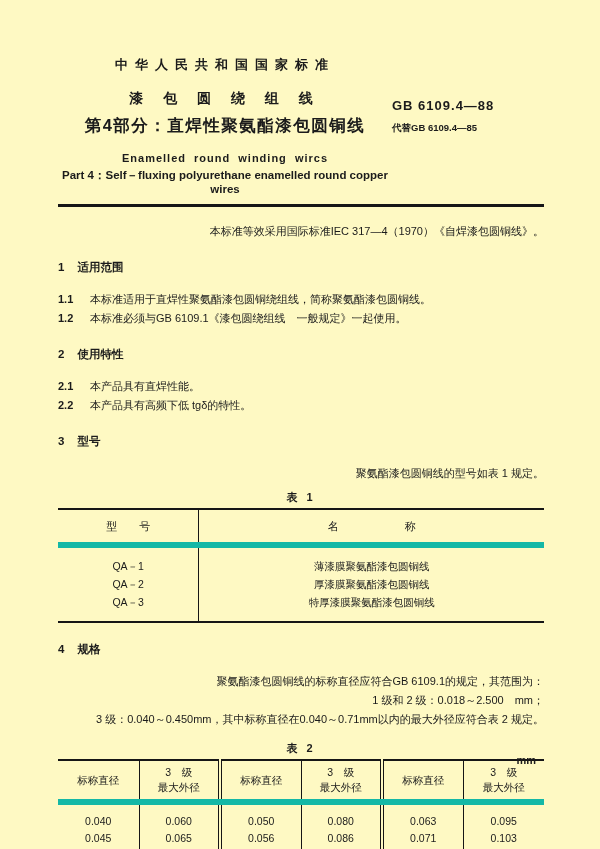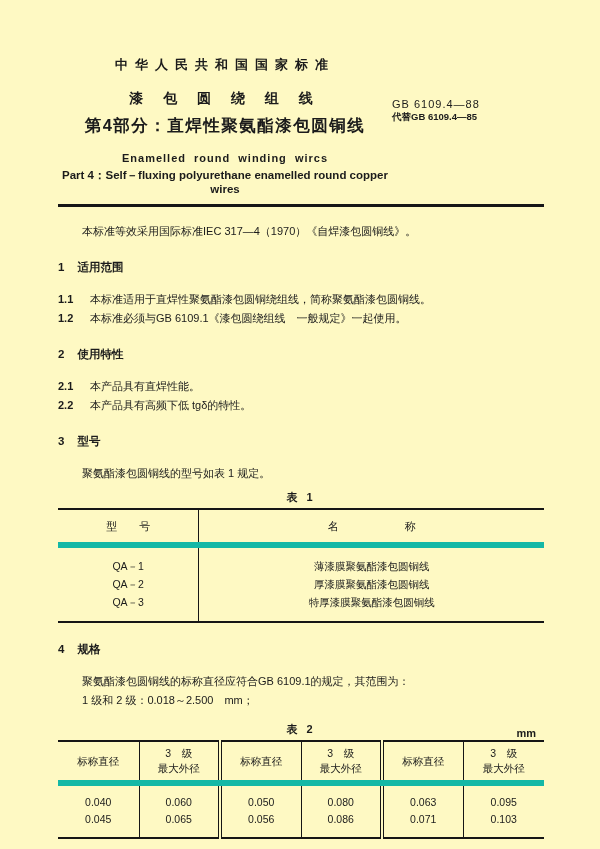--- a/index.html
+++ b/index.html
@@ -13,38 +13,38 @@
 
   
   .title-row { display:flex; align-items:flex-start; }
   .titles { flex:1 1 auto; text-align:center; }
   .std-label { font-size:13px; font-weight:bold; letter-spacing:7px; margin-bottom:16px; white-space:nowrap; }
   .title-cn { font-size:14px; font-weight:bold; letter-spacing:8px; }
   .subtitle-cn { font-size:16.5px; font-weight:bold; letter-spacing:1.5px; margin-top:7px; }
   .title-en { font-size:11px; font-weight:bold; letter-spacing:1px; word-spacing:4px; margin-top:15px; }
   .subtitle-en { font-size:11.5px; font-weight:bold; margin-top:4px; }
   .std-nums { flex:0 0 152px; text-align:left; padding-top:42px; }
-  .std-no { font-size:11px; font-weight:normal; letter-spacing:1px; white-space:nowrap; }
-  .replaces { font-size:9.5px; font-weight:bold; margin-top:1px; white-space:nowrap; }
+  .std-no { font-size:13px; font-weight:bold; letter-spacing:1px; white-space:nowrap; }
+  .replaces { font-size:9.5px; font-weight:bold; margin-top:9px; white-space:nowrap; }
 
   .rule-thick { border:0; border-top:3px solid #161616; margin-top:9px; }
 
   
   .body-text { font-size:11px; line-height:19px; }
-  .indent { padding-left:24px; }
+  .indent { padding-left:24px;text-align:right; }
   .intro-para { margin-top:15px; }
   .sec-head { display:flex; gap:13px; font-weight:bold; font-size:11.5px; margin-top:17px; }
   .clause { display:flex; gap:10px; margin-top:0; }
   .clause-no { font-weight:bold; flex:0 0 22px; }
   .clause-first { margin-top:13px; }
 
   
   .tbl-caption-row { position:relative; text-align:center; font-size:11px; margin-top:5px; height:17px; }
   .tbl-caption { font-weight:bold; letter-spacing:3px; }
-  .tbl-unit { position:absolute; right:8px; top:4px; font-weight:bold; font-size:11px; }
+  .tbl-unit { position:absolute; right:8px; top:12px; font-weight:bold; font-size:11px; }
 
   
   table { width:100%; border-collapse:collapse; font-size:10.5px; table-layout:fixed; }
   .tbl { border-top:2.5px solid #161616; border-bottom:2.5px solid #161616; margin-top:3px; }
   .tbl th, .tbl td { text-align:center; vertical-align:middle; font-weight:normal; }
   .tbl thead th { border-bottom:6px solid #14b8a6; height:36px; }
   .t1 td.model-col, .t1 th.model-col { width:29%; border-right:1.2px solid #161616; }
   .t1 tbody td { height:18px; line-height:18px; }
   .t1 tbody tr:first-child td { padding-top:9px; }
   .t1 tbody tr:last-child td { padding-bottom:10px; }
@@ -142,20 +142,21 @@
           </tr>
         </tbody>
       </table>
 
       <div class="sec-head">
         <span>4</span>
         <span>规格</span>
       </div>
       <p class="indent clause-first">聚氨酯漆包圆铜线的标称直径应符合GB 6109.1的规定，其范围为：</p>
       <p class="indent">1 级和 2 级：0.018～2.500　mm；</p>
+      <p class="indent">3 级：0.040～0.450mm，其中标称直径在0.040～0.71mm以内的最大外径应符合表 2 规定。</p>
 
       <div class="tbl-caption-row" style="margin-top:10px;">
         <span class="tbl-caption">表  2</span>
         <span class="tbl-unit">mm</span>
       </div>
 
       <table class="tbl t2">
         <thead>
           <tr>
             <th>标称直径</th>

